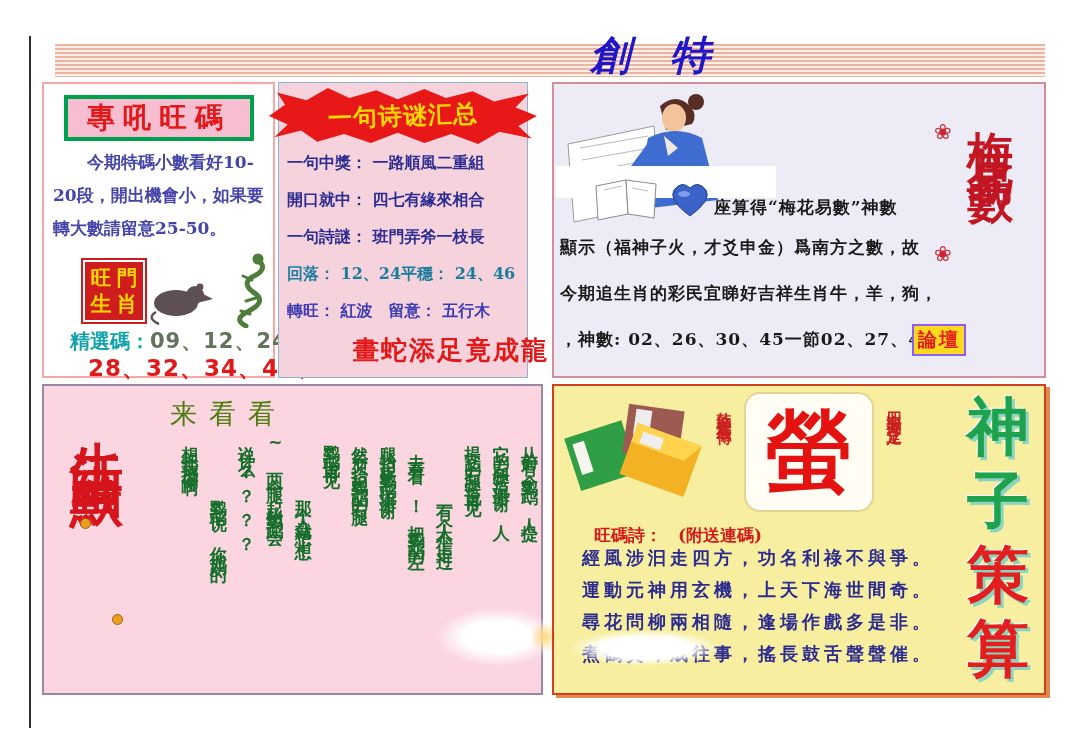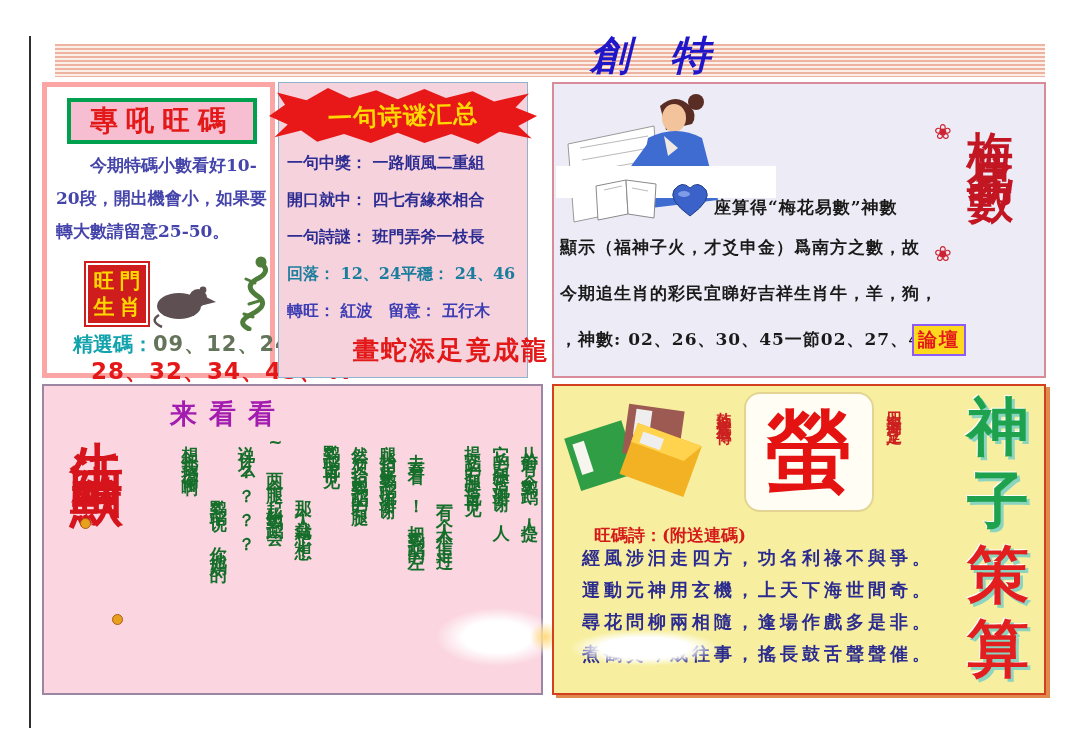--- a/index.html
+++ b/index.html
@@ -10,21 +10,21 @@
   
   .left-rule{left:29px;top:36px;width:2px;height:692px;background:#2f2f2f;}
   .stripes{left:55px;top:44px;width:990px;height:33px;
            background:repeating-linear-gradient(180deg,#eeb2a0 0 2px,#fcefe8 2px 4px);}
   .masthead{left:560px;top:28px;width:180px;text-align:center;font-size:40px;font-weight:bold;
             font-style:italic;color:#1e16c8;font-family:"DejaVu Serif",serif;}
   .edition{left:975px;top:48px;font-size:21px;font-weight:bold;color:#801414;letter-spacing:2px;margin-top:48px;}
 
   
   .panel{position:absolute;box-sizing:border-box;}
-  .p-wangma{left:42px;top:82px;width:233px;height:296px;background:#ffffff;border:5px solid #fca5a5;}
+  .p-wangma{left:42px;top:82px;width:233px;height:296px;background:#ffffff;border:2px solid #fca5a5;}
   .p-shimi {left:278px;top:82px;width:250px;height:296px;background:#f6d3dc;border:1px solid #8fb3cc;}
   .p-meihua{left:552px;top:82px;width:494px;height:296px;background:#edecf6;border:2px solid #d88b99;}
   .p-youmo {left:42px;top:384px;width:501px;height:311px;background:#fbd6e1;border:2px solid #9b87a3;}
   .p-shence{left:552px;top:384px;width:494px;height:311px;background:#f7ef9f;border:2px solid #d4401e;
             box-shadow:4px 3px 0 #df8b4e;}
 
   
   .wm-title{left:20px;top:11px;width:182px;height:38px;background:#f6bed0;border:4px solid #00a14e;
             color:#e31818;font-size:28px;font-weight:bold;letter-spacing:8px;text-align:center;
             line-height:38px;font-family:"DejaVu Serif",serif;}
@@ -71,40 +71,40 @@
   .blossom{font-size:21px;color:#cc2433;}
   .blossom1{left:380px;top:36px;}
   .blossom2{left:380px;top:158px;}
 
   
   .ym-title{left:18px;top:12px;height:290px;font-size:53px;color:#d6141c;font-weight:bold;
             letter-spacing:12px;font-family:"DejaVu Serif",serif;}
   .ym-dot{width:9px;height:9px;border-radius:50%;background:#e8a11e;border:1px solid #b05a10;}
   .ym-dot1{left:36px;top:132px;}
   .ym-dot2{left:68px;top:228px;}
-  .ym-heading{left:126px;top:10px;font-size:27px;color:#a21caf;font-weight:bold;letter-spacing:12px;
+  .ym-heading{left:126px;top:10px;font-size:27px;color:#4d7c0f;font-weight:normal;letter-spacing:12px;
               font-family:"DejaVu Serif",serif;text-align:center;}
   .joke{left:130px;top:46px;width:368px;height:262px;display:flex;flex-direction:row-reverse;
         justify-content:flex-start;}
   .joke .col{writing-mode:vertical-rl;text-orientation:upright;width:28.3px;font-size:17px;font-weight:bold;
              color:#156e2a;letter-spacing:7px;}
   .blob1{left:392px;top:222px;width:122px;height:58px;
          background:radial-gradient(closest-side,#ffffff 55%,rgba(255,255,255,0));}
   .blob1b{left:486px;top:236px;width:30px;height:30px;
          background:radial-gradient(closest-side,rgba(255,211,102,.85),rgba(255,211,102,0));}
 
   
   .sc-books{left:8px;top:12px;width:152px;height:106px;}
   .sc-note{font-size:15px;color:#cc2020;font-weight:bold;letter-spacing:3px;font-family:"DejaVu Serif",serif;}
   .sc-left-note{left:160px;top:14px;height:132px;}
   .sc-right-note{left:330px;top:14px;height:142px;}
   .sc-big-box{left:190px;top:6px;width:126px;height:116px;background:#fffdf4;border:2px solid #e3d493;
               border-radius:16px;display:flex;align-items:center;justify-content:center;}
   .sc-big-char{font-size:86px;color:#e51212;font-weight:bold;font-family:"DejaVu Serif",serif;}
-  .sc-poem-label{left:40px;top:138px;display:flex;color:#d41a1a;font-size:17px;font-weight:bold;
+  .sc-poem-label{left:40px;top:138px;display:flex;gap:16px;color:#d41a1a;font-size:17px;font-weight:bold;
                  font-family:"DejaVu Serif",serif;align-items:center;}
   .sc-poem{left:28px;top:160px;}
   .sc-poem .line{height:32px;font-size:18px;color:#2b2b90;font-weight:bold;letter-spacing:4px;
                  white-space:nowrap;font-family:"DejaVu Serif",serif;}
   .blob2{left:16px;top:244px;width:150px;height:36px;
          background:radial-gradient(closest-side,#ffffff 60%,rgba(255,255,255,0));}
   .sc-match{left:34px;top:272px;white-space:nowrap;}
   .sc-match .lbl{color:#e01212;font-size:18px;font-weight:bold;}
   .sc-match .val{color:#2e7cd6;font-size:17px;font-weight:bold;letter-spacing:3px;}
   .sc-title{left:400px;top:4px;width:88px;text-align:center;}

